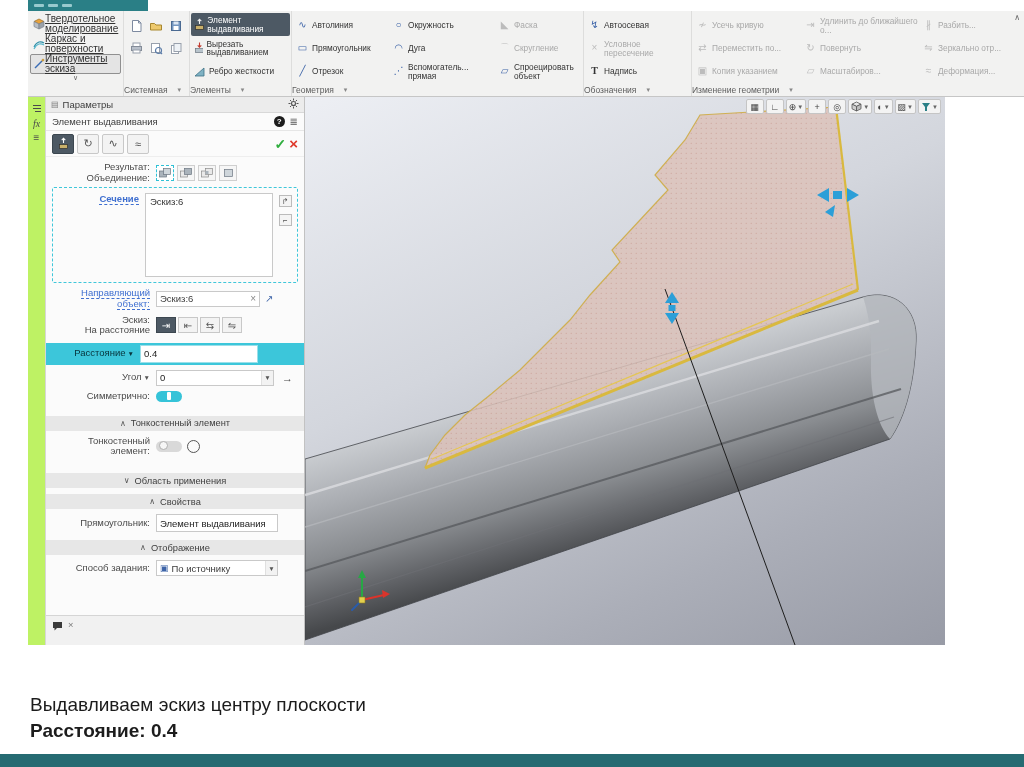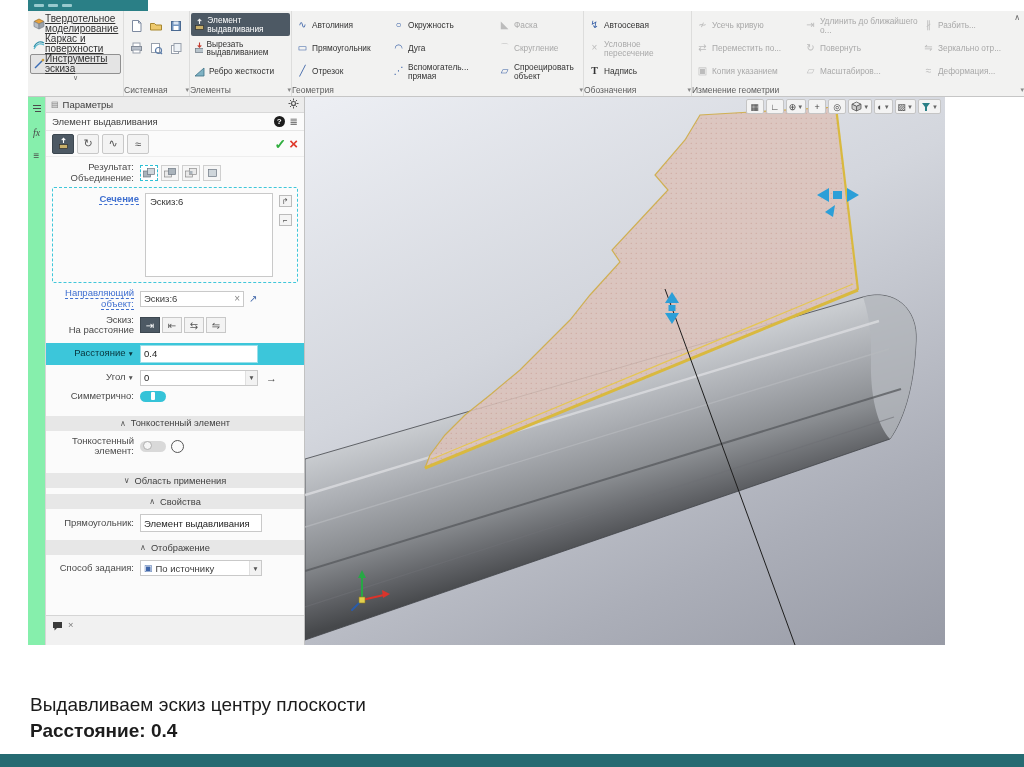--- a/index.html
+++ b/index.html
@@ -8,21 +8,21 @@
 
   .menu-stub{position:absolute;left:28px;top:0;width:120px;height:11px;background:#2a7f86;display:flex;align-items:center;gap:4px;padding:0 6px;}
   .menu-stub i{width:10px;height:3px;background:#bfe3e6;opacity:.75;border-radius:1px;display:block;}
 
   .app{position:absolute;left:28px;top:11px;width:996px;height:634px;background:#fff;}
 
   
   .ribbon{position:relative;height:86px;background:#f2f2f1;border-bottom:1px solid #c6c6c6;display:flex;}
   .rg{border-right:1px solid #dddddc;display:flex;flex-direction:column;position:relative;}
   .rg-body{flex:1;}
-  .rfooter{height:13px;display:flex;align-items:center;justify-content:space-between;gap:10px;font-size:8.5px;color:#5d5d5d;}
+  .rfooter{height:13px;display:flex;align-items:center;justify-content:flex-start;gap:10px;font-size:8.5px;color:#5d5d5d;}
   .fchev{font-size:7px;color:#888;}
   .tabs{width:96px;padding:3px 2px 0;}
   .tab{display:flex;align-items:center;gap:0;padding:1px 2px;height:20px;border:1px solid transparent;border-radius:2px;font-size:10px;line-height:1.02;color:#333;text-decoration:underline;}
   .tab.active{background:#e4e4e4;border-color:#909090;}
   .tab svg{flex:none;}
   .tab-chev{text-align:center;font-size:7px;color:#666;height:10px;}
   .sys{width:66px;}
   .sysgrid{display:grid;grid-template-columns:repeat(3,1fr);grid-auto-rows:22px;justify-items:center;align-items:center;padding:4px 3px 0;}
   .sbtn{background:none;border:none;display:flex;align-items:center;justify-content:center;}
   .elements{width:102px;}
@@ -36,37 +36,37 @@
   .tool.gray,.elem.gray{color:#a9a9a9;}
   .tool.gray .gi{color:#bcbcbc;}
   .desig{width:108px;}
   .desgrid{display:grid;grid-template-rows:repeat(3,1fr);padding:3px 2px 0;}
   .modify{flex:1;overflow:hidden;border-right:none;}
   .modgrid{display:grid;grid-auto-flow:column;grid-template-rows:repeat(3,1fr);grid-template-columns:108px 118px 110px;padding:3px 2px 0;}
   .collapse-btn{position:absolute;right:4px;top:2px;font-size:8px;color:#666;}
 
   
   .main{position:absolute;left:0;top:86px;width:996px;height:548px;display:flex;background:#fff;}
-  .strip{width:18px;border-right:1px solid #d6d6d6;display:flex;flex-direction:column;align-items:center;padding-top:5px;gap:9px;background:#86efac;}
+  .strip{width:18px;border-right:1px solid #d6d6d6;display:flex;flex-direction:column;align-items:center;padding-top:5px;gap:0;background:#bef264;}
   .strip-ic{width:14px;height:14px;display:flex;align-items:center;justify-content:center;font-size:10px;color:#4a4a4a;}
   .strip-ic.fx{font-style:italic;font-family:"Liberation Serif",serif;font-size:10px;}
 
   
   .panel{width:259px;border-right:1px solid #c2c2c2;background:#fbfbfb;position:relative;display:flex;flex-direction:column;font-size:9.5px;color:#3c3c3c;overflow:hidden;}
   .p-head{height:16px;background:#ececec;border-bottom:1px solid #d8d8d8;display:flex;align-items:center;padding:0 5px;gap:4px;}
   .sp{flex:1;}
   .p-ophead{height:18px;display:flex;align-items:center;padding:0 6px;gap:5px;border-bottom:1px solid #e6e6e6;}
   .qmark{width:11px;height:11px;border-radius:50%;background:#1d1d1d;color:#fff;font-size:8px;display:flex;align-items:center;justify-content:center;font-weight:bold;flex:none;}
   .treeic{font-size:10px;color:#555;}
   .p-optb{height:26px;display:flex;align-items:center;gap:3px;padding:0 6px;border-bottom:1px solid #eee;}
   .opbtn{width:22px;height:20px;border:1px solid #c8c8c8;background:#f3f3f3;border-radius:2px;display:flex;align-items:center;justify-content:center;font-size:11px;color:#555;}
   .opbtn.active{background:#4d5964;border-color:#3c4750;color:#fff;}
   .ok{color:#2fae3e;font-size:14px;font-weight:bold;}
   .cancel{color:#df3a2c;font-size:15px;font-weight:bold;}
-  .row{display:flex;align-items:center;margin:5px 6px 0;}
+  .row{display:flex;align-items:center;margin:5px 22px 0;}
   .rlabel{width:88px;text-align:right;padding-right:6px;color:#4a4a4a;flex:none;line-height:1.12;}
   .link{color:#3f6fd0;text-decoration:underline dashed;text-underline-offset:2px;}
   .opts{display:flex;gap:3px;}
   .opt{width:18px;height:16px;border:1px solid #cfcfcf;background:#f6f6f6;display:flex;align-items:center;justify-content:center;}
   .opt.sel{border:1px dashed #2fc1d6;background:#fff;}
   .dash-box{margin:4px 6px 0;border:1px dashed #3ec7da;border-radius:2px;display:flex;padding:5px 4px;gap:4px;min-height:96px;}
   .sec-lab{width:84px;text-align:right;padding-right:2px;flex:none;font-weight:bold;}
   .listbox{flex:1;background:#fff;border:1px solid #c9c9c9;padding:2px 4px;color:#333;}
   .sec-icons{width:16px;display:flex;flex-direction:column;gap:7px;align-items:center;padding-top:2px;flex:none;}
   .sic{width:13px;height:12px;border:1px solid #bbb;background:#f4f4f4;font-size:8px;display:flex;align-items:center;justify-content:center;color:#555;}

